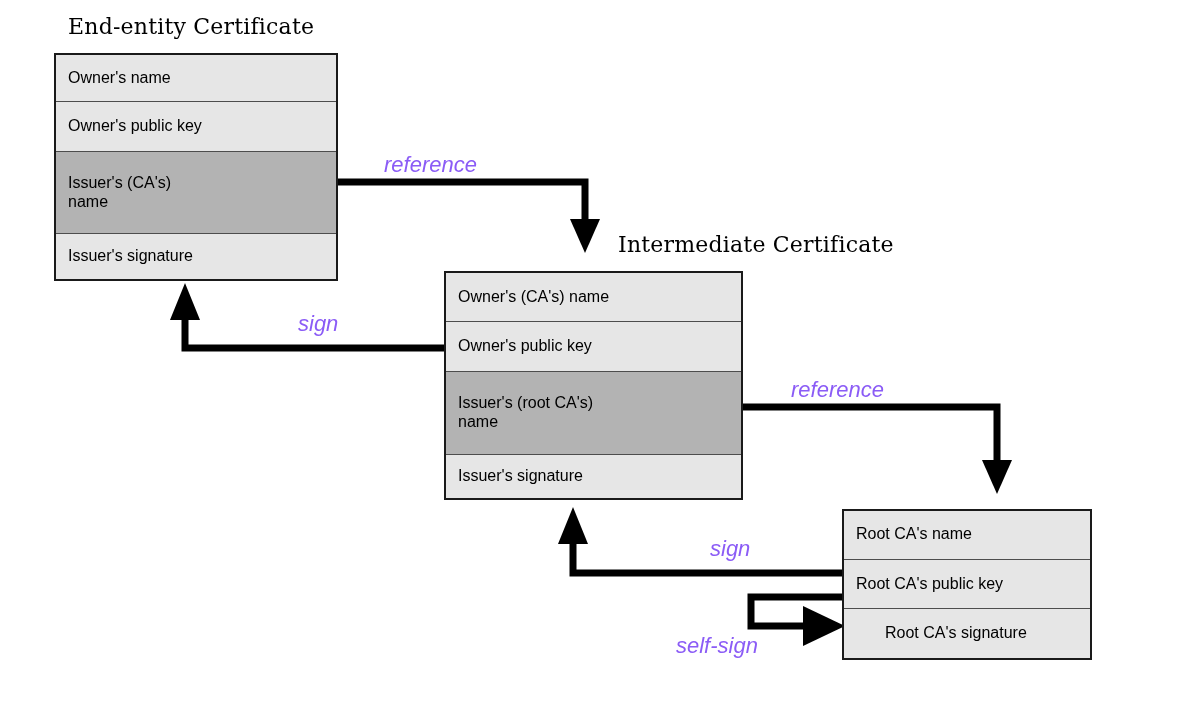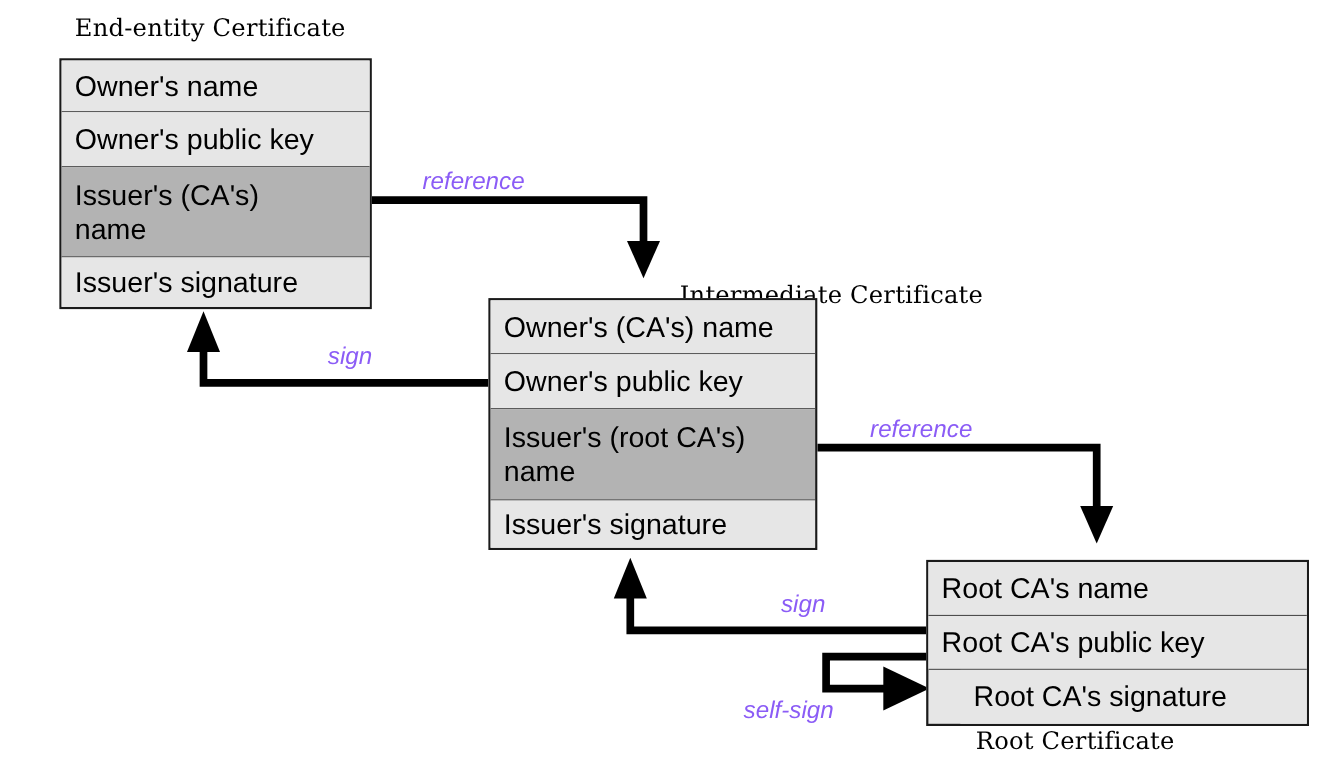--- a/index.html
+++ b/index.html
@@ -27,21 +27,21 @@
     flex-direction: column;
   }
   .cert-row {
     box-sizing: border-box;
     border-bottom: 1px solid #4d4d4d;
     background: #e6e6e6;
     display: flex;
     align-items: center;
     padding: 0 12px;
     font-family: "Liberation Sans", sans-serif;
-    font-size: 26px;
+    font-size: 16px;
     line-height: 1.18;
     color: #000000;
     white-space: pre-line;
     overflow: hidden;
   }
   .cert-row:last-child {
     border-bottom: none;
   }
   .cert-row.highlight {
     background: #b3b3b3;
@@ -124,37 +124,36 @@
   <div class="cert-title" style="left:68px; top:14px;">End-entity Certificate</div>
 
   <div class="cert-box" style="left:54px; top:53px; width:284px; height:228px;">
     <div class="cert-row" style="height:47px;">Owner's name</div>
     <div class="cert-row" style="height:50px;">Owner's public key</div>
     <div class="cert-row highlight" style="height:82px;">Issuer's (CA's)
 name</div>
     <div class="cert-row" style="height:45px;">Issuer's signature</div>
   </div>
 
-  <div class="cert-title" style="left:618px; top:232px;margin-top:24px;">Intermediate Certificate</div>
+  <div class="cert-title" style="left:618px; top:232px;">Intermediate Certificate</div>
 
   <div class="cert-box" style="left:444px; top:271px; width:299px; height:229px;">
     <div class="cert-row" style="height:49px;text-align:center;">Owner's (CA's) name</div>
     <div class="cert-row" style="height:50px;">Owner's public key</div>
     <div class="cert-row highlight" style="height:83px;">Issuer's (root CA's)
 name</div>
     <div class="cert-row" style="height:43px;">Issuer's signature</div>
   </div>
 
-  <div class="cert-box" style="left:842px; top:509px; width:348px; height:151px;">
+  <div class="cert-box" style="left:842px; top:509px; width:250px; height:151px;">
     <div class="cert-row" style="height:50px;">Root CA's name</div>
     <div class="cert-row" style="height:51px;">Root CA's public key</div>
     <div class="cert-row" style="height:50px;margin-left:29px;">Root CA's signature</div>
   </div>
 
-  <div class="cert-title" style="left:887px; top:662px;">Root Certificate</div>
 
   <div class="edge-label" style="left:384px; top:152px;">reference</div>
 
   <div class="edge-label" style="left:298px; top:311px;">sign</div>
 
   <div class="edge-label" style="left:791px; top:377px;">reference</div>
 
   <div class="edge-label" style="left:710px; top:536px;">sign</div>
 
   <div class="edge-label" style="left:676px; top:633px;">self-sign</div>

